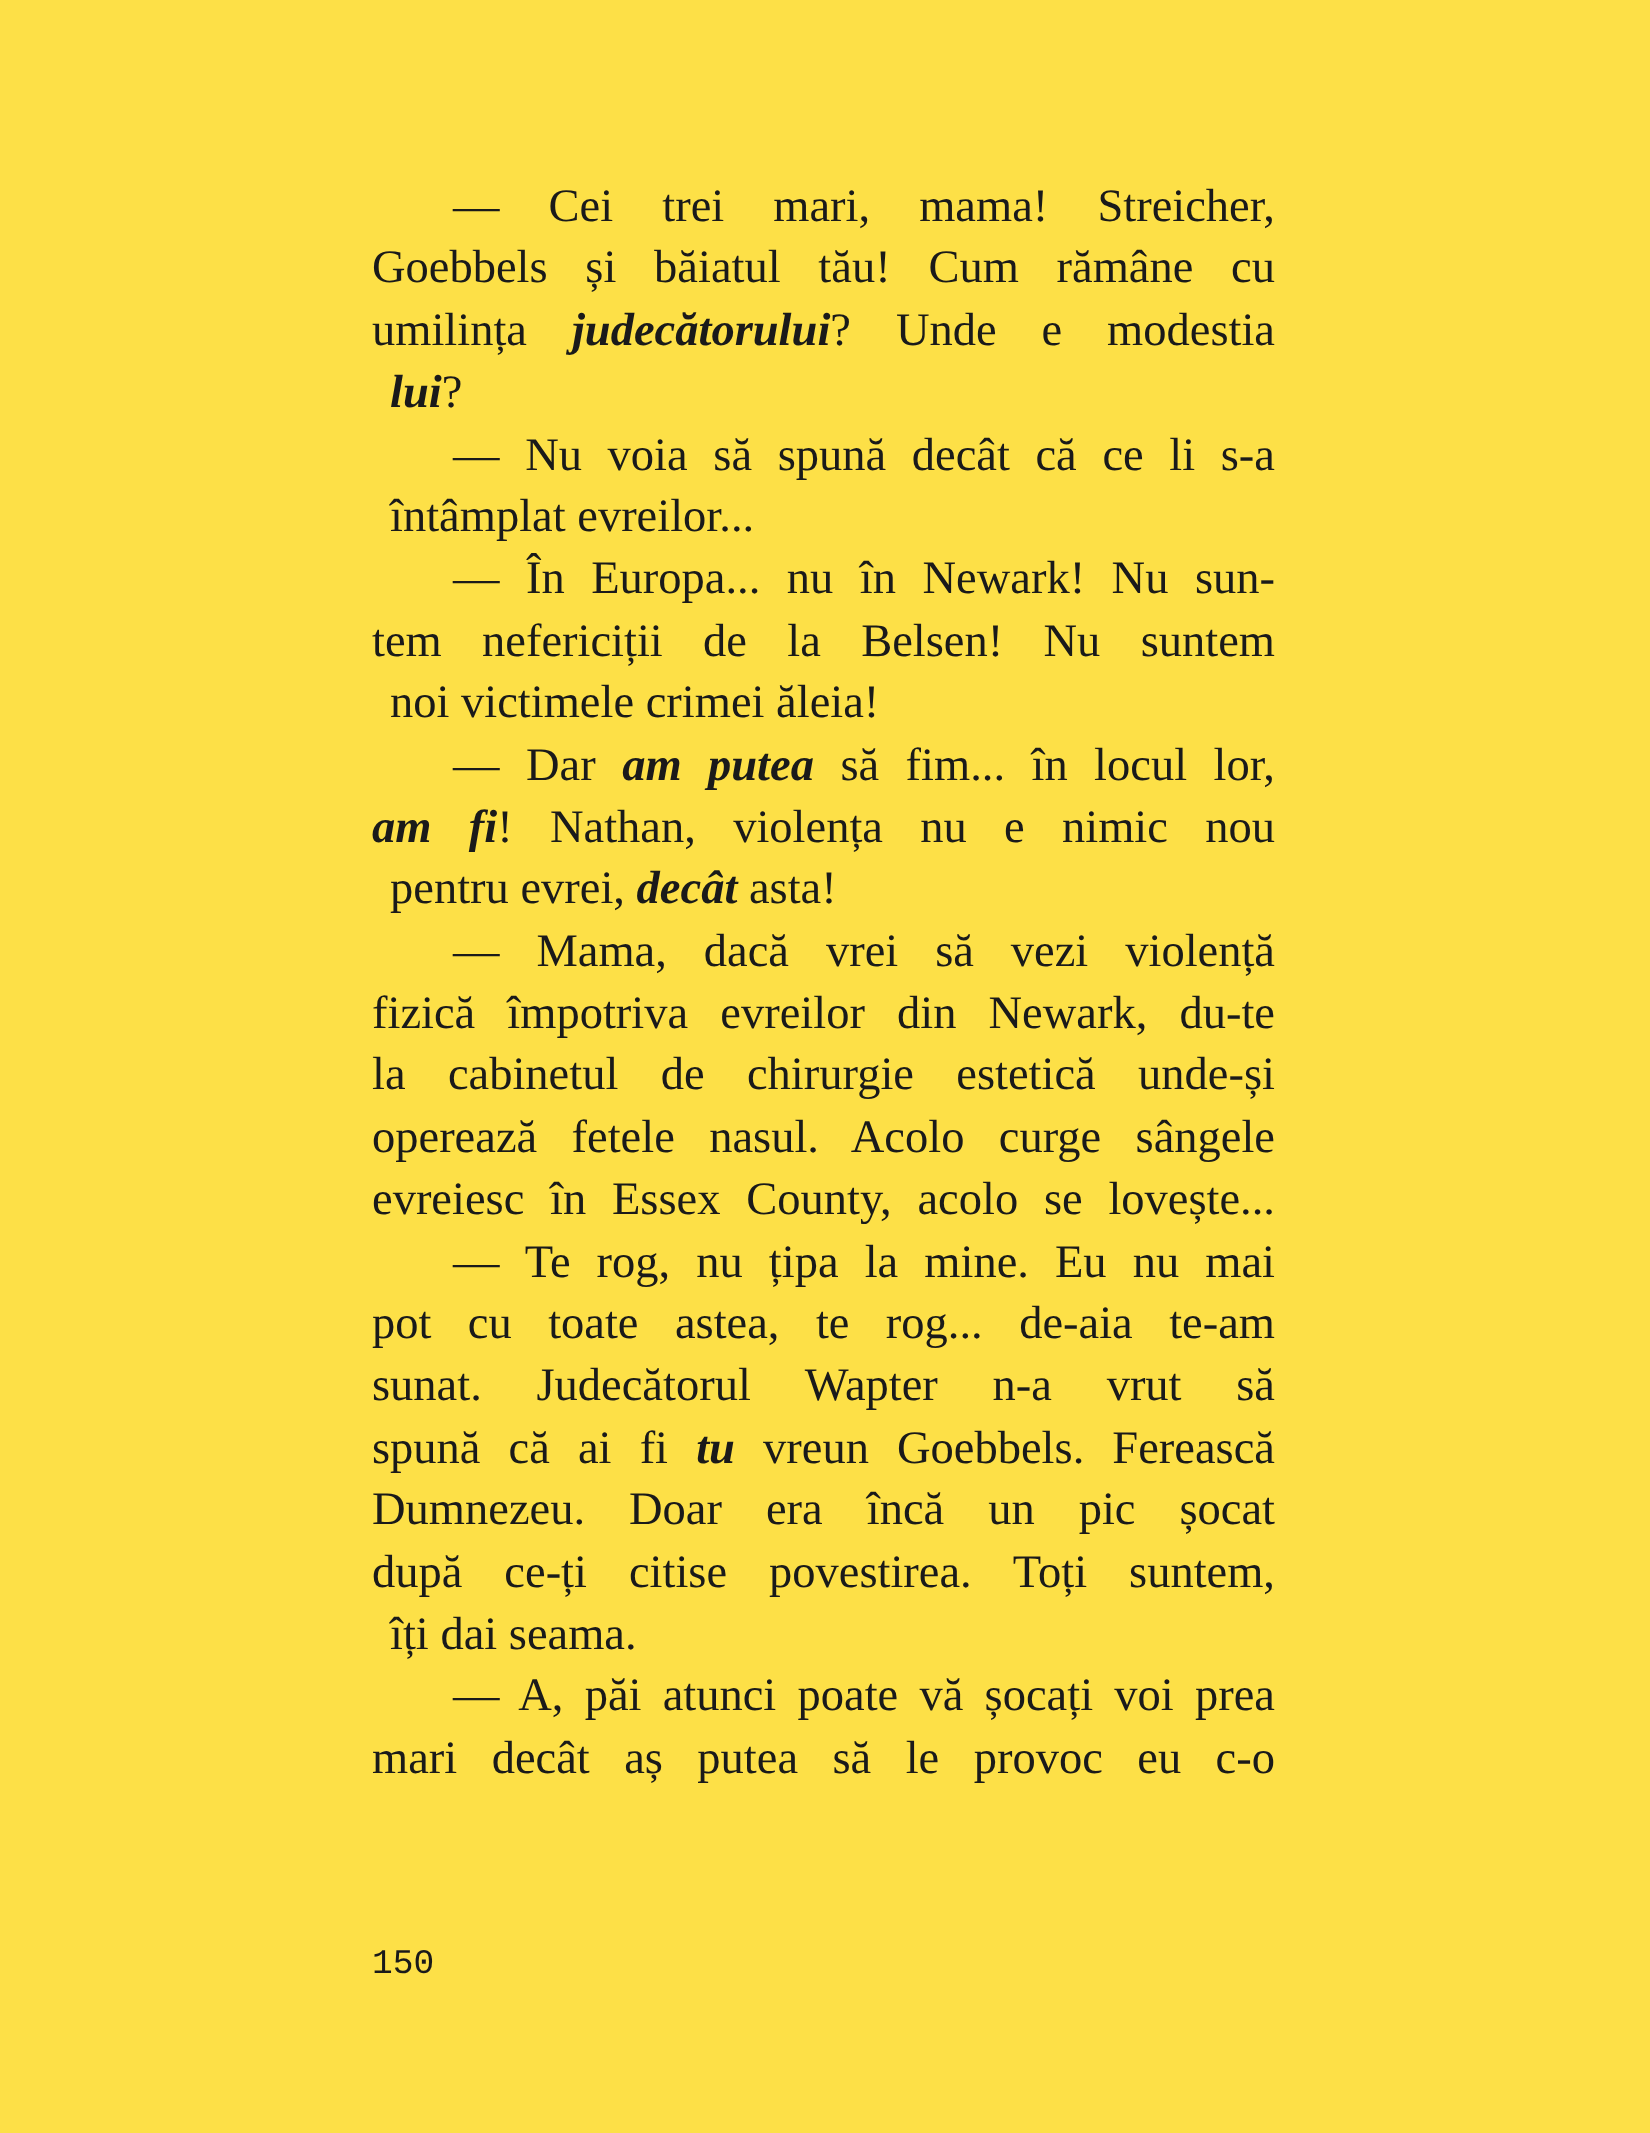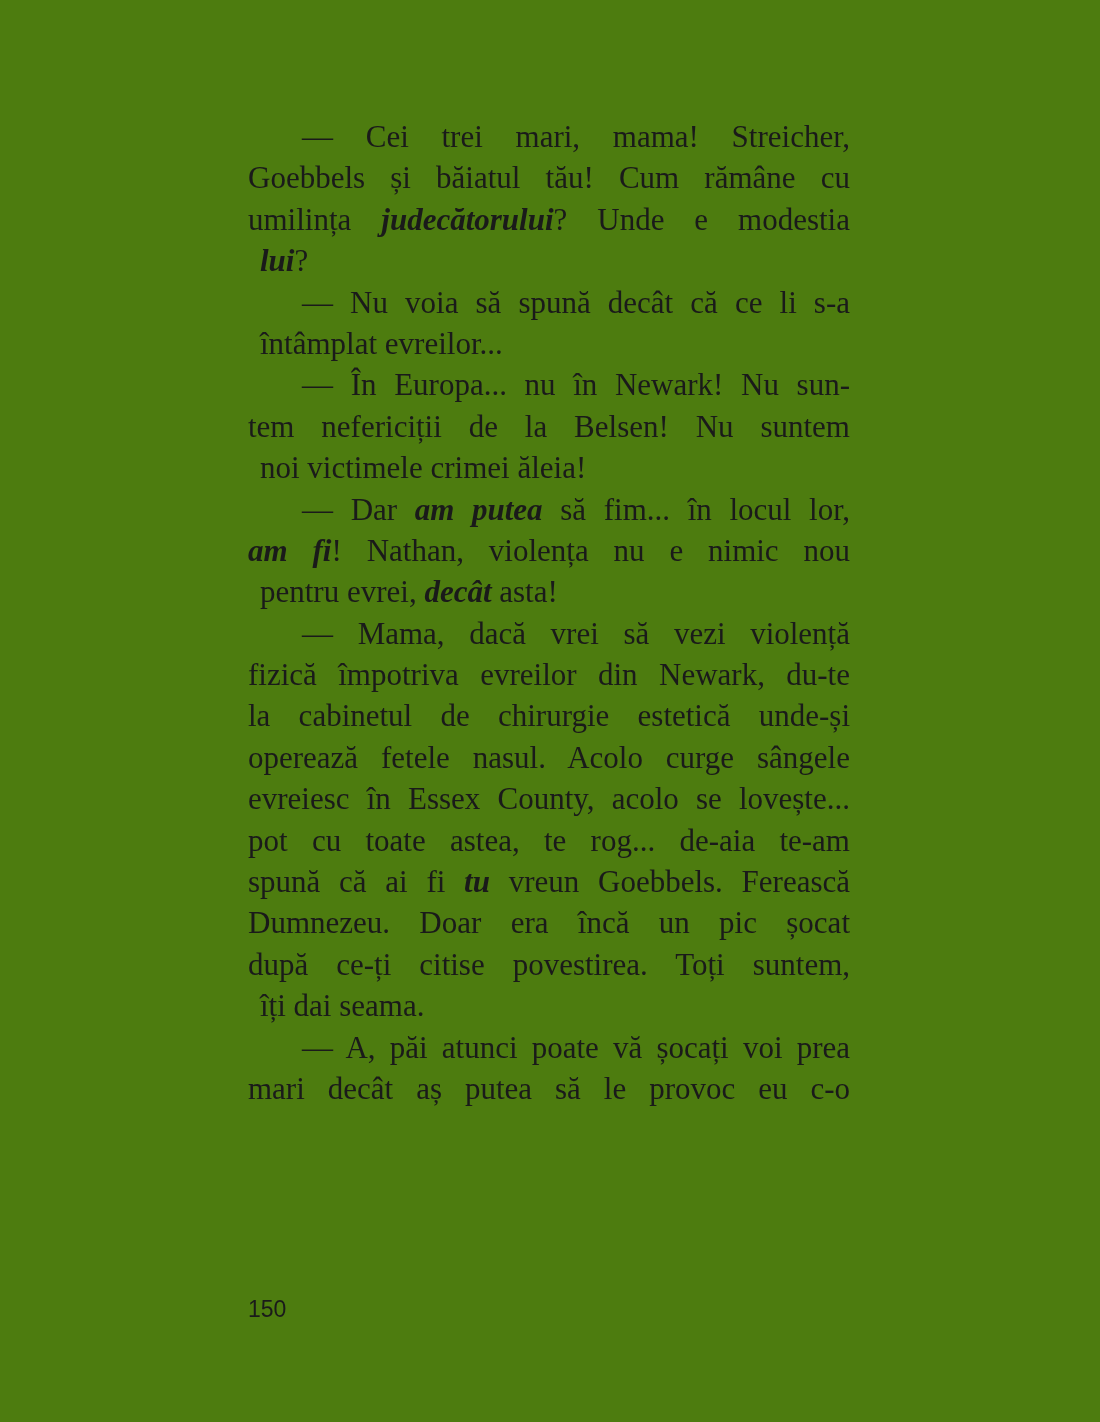--- a/index.html
+++ b/index.html
@@ -1,36 +1,36 @@
 <!DOCTYPE html>
 <html><head>
 <meta charset="utf-8">
 <style>
   html, body { margin: 0; padding: 0; background: #ffffff; }
   body { width: 1100px; height: 1422px; position: relative; overflow: hidden; }
   .page {
     position: absolute; left: 0; top: 0; width: 1100px; height: 1422px;
-    background: #4d7c0f; color: #1a1a1a;
+    background: #fde047; color: #1a1a1a;
     font-family: "Liberation Serif", "DejaVu Serif", serif;
   }
   .text-block {
     position: absolute; left: 248px; top: 116px; width: 602px;
   }
   .line {
     display: block; height: 41.4px; line-height: 41.4px;
     font-size: 31px; white-space: nowrap;
     text-align: justify; text-align-last: justify;
   }
   .line.last { text-align-last: left; margin-left: 12px; }
   .line.indent { padding-left: 54px; }
   .seg-i { font-style: italic; font-weight: bold; }
   .page-number {
     position: absolute; left: 248px; top: 1294px;
     font-size: 23px; line-height: 30px; color: #1a1a1a;
-    font-family: Liberation Sans, sans-serif;
+    font-family: Liberation Mono, monospace;
   }
 </style>
 </head>
 <body>
 
 <div class="page">
   <div class="text-block" id="text-block">
       <div>
         <span class="line indent"><span>— Cei trei mari, mama! Streicher,</span></span>
         <span class="line"><span>Goebbels și băiatul tău! Cum rămâne cu</span></span>
@@ -52,21 +52,23 @@
         <span class="line last"><span>pentru evrei, </span><span class="seg-i">decât</span><span> asta!</span></span>
       </div>
       <div>
         <span class="line indent"><span>— Mama, dacă vrei să vezi violență</span></span>
         <span class="line"><span>fizică împotriva evreilor din Newark, du-te</span></span>
         <span class="line"><span>la cabinetul de chirurgie estetică unde-și</span></span>
         <span class="line"><span>operează fetele nasul. Acolo curge sângele</span></span>
         <span class="line"><span>evreiesc în Essex County, acolo se lovește...</span></span>
       </div>
       <div>
+        <span class="line indent"><span>— Te rog, nu țipa la mine. Eu nu mai</span></span>
         <span class="line"><span>pot cu toate astea, te rog... de-aia te-am</span></span>
+        <span class="line"><span>sunat. Judecătorul Wapter n-a vrut să</span></span>
         <span class="line"><span>spună că ai fi </span><span class="seg-i">tu</span><span> vreun Goebbels. Ferească</span></span>
         <span class="line"><span>Dumnezeu. Doar era încă un pic șocat</span></span>
         <span class="line"><span>după ce-ți citise povestirea. Toți suntem,</span></span>
         <span class="line last"><span>îți dai seama.</span></span>
       </div>
       <div>
         <span class="line indent"><span>— A, păi atunci poate vă șocați voi prea</span></span>
         <span class="line"><span>mari decât aș putea să le provoc eu c-o</span></span>
       </div>
     </div>

